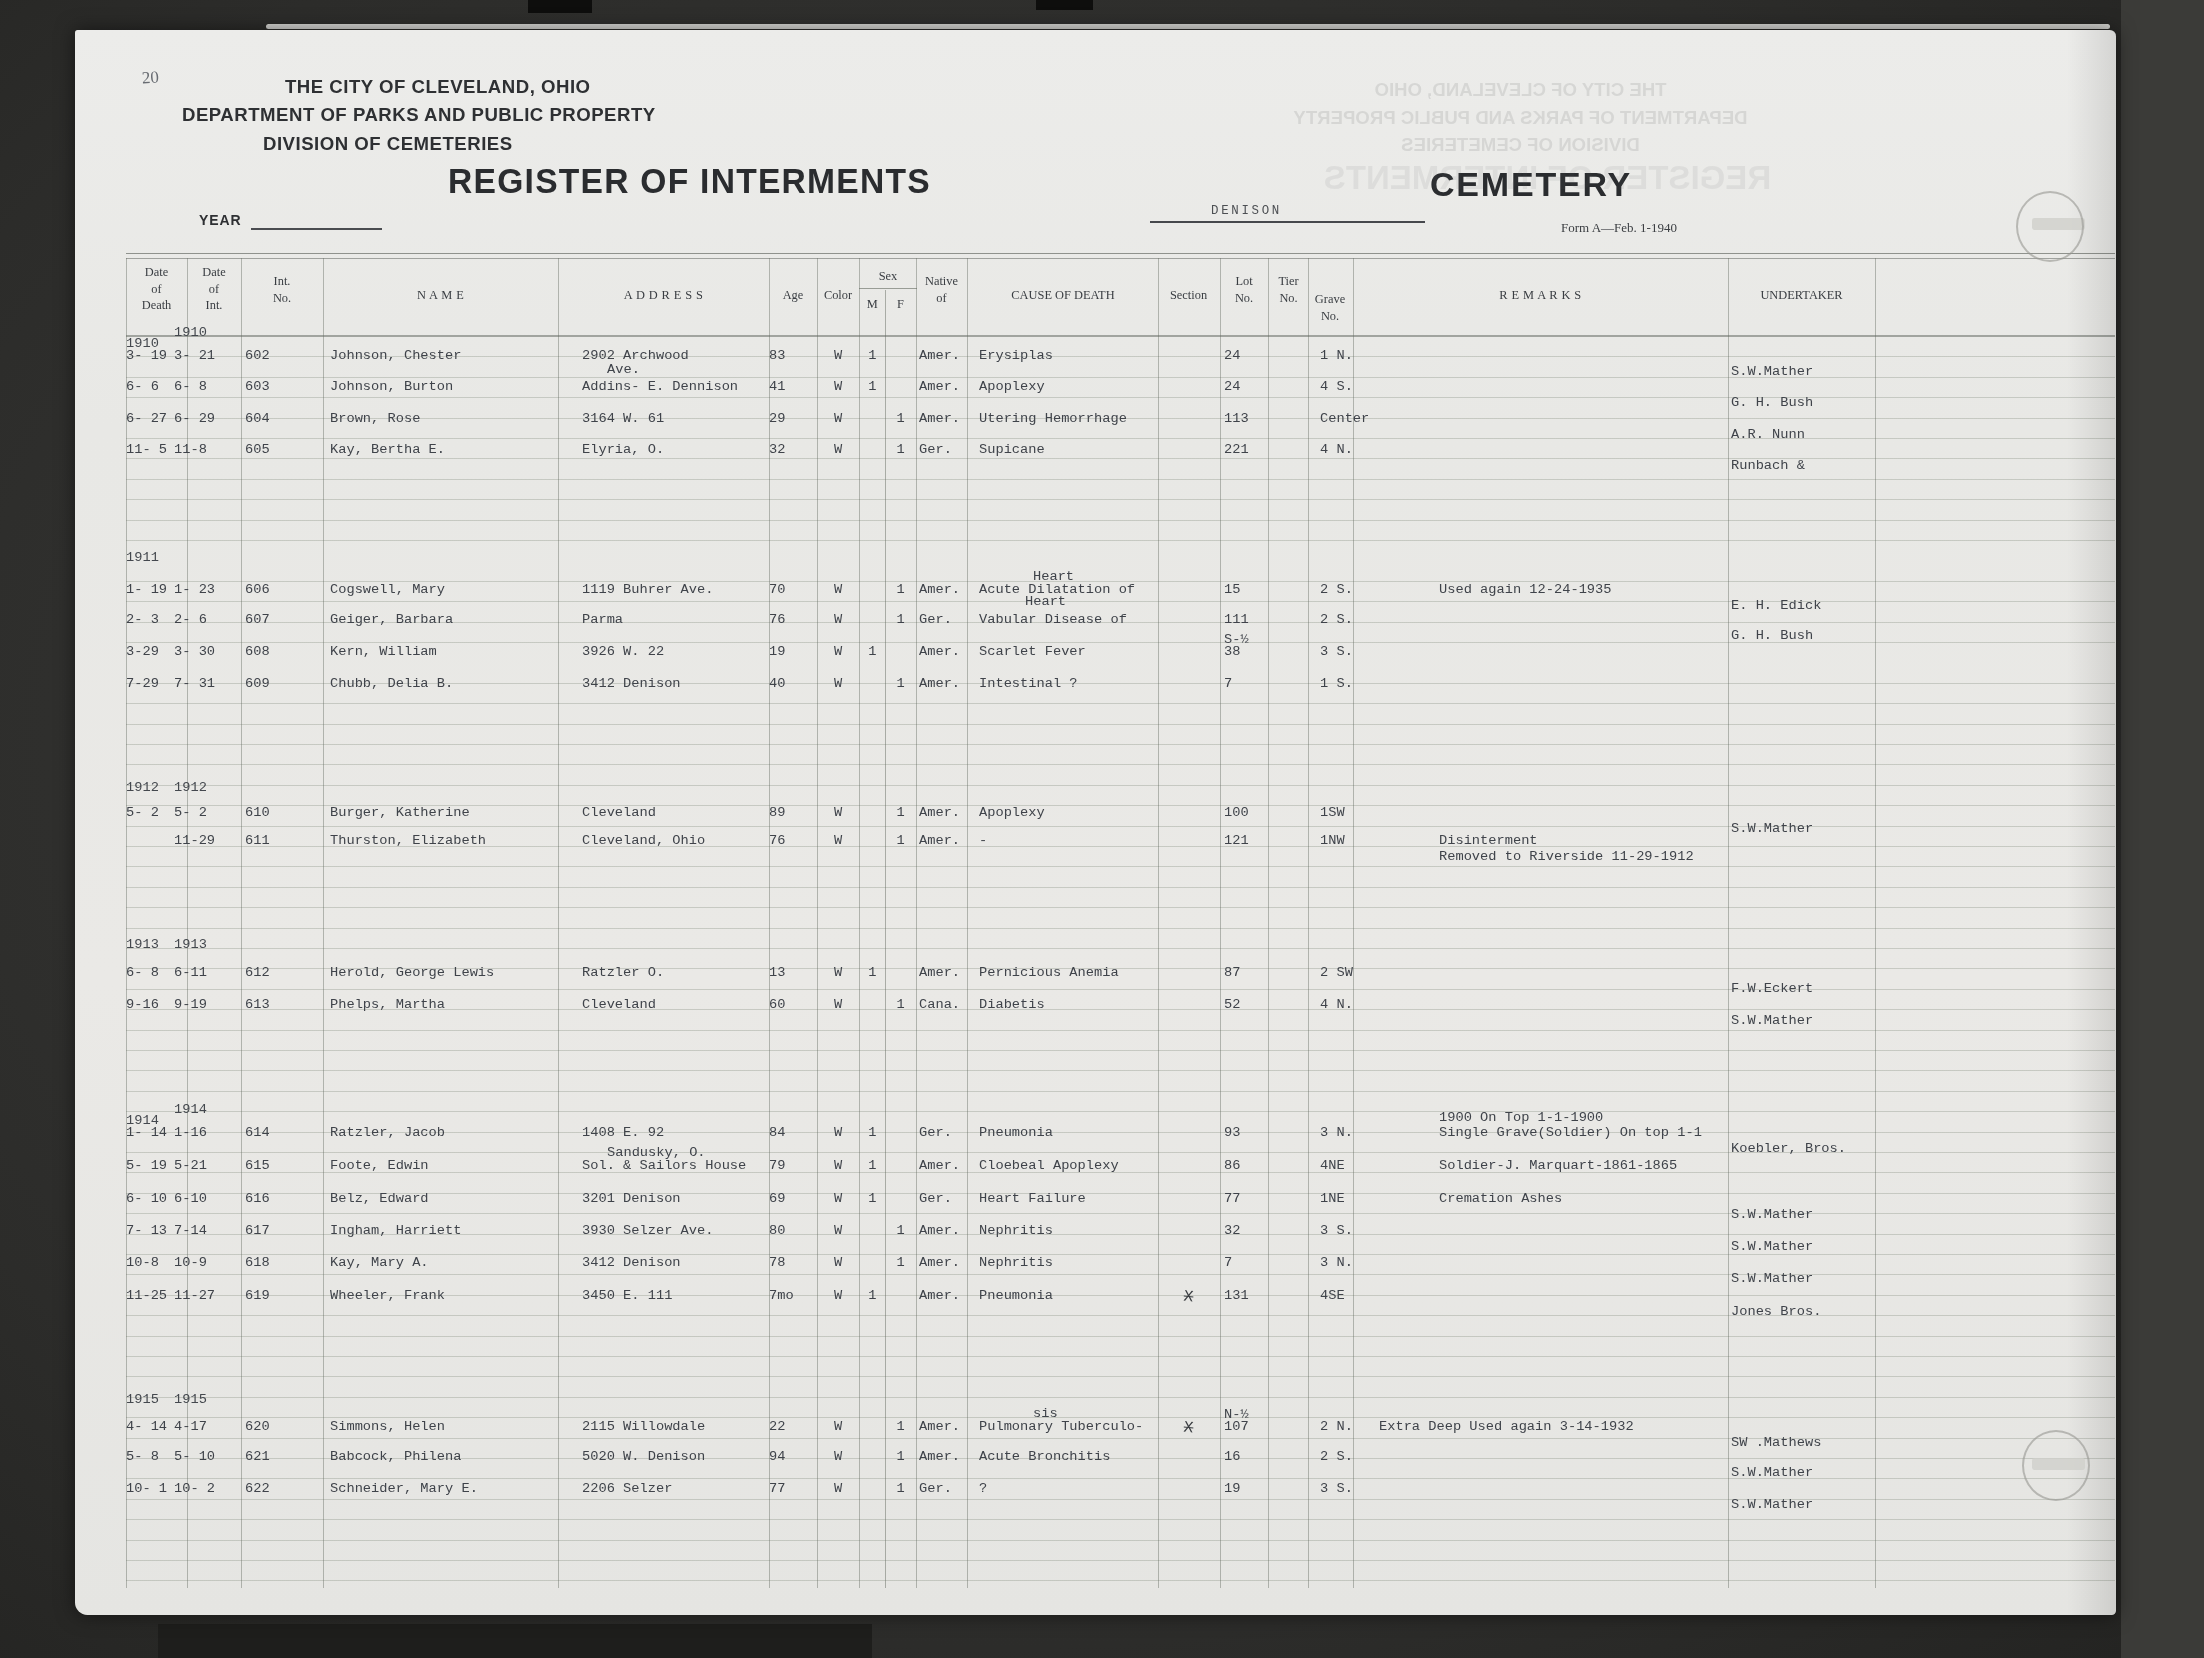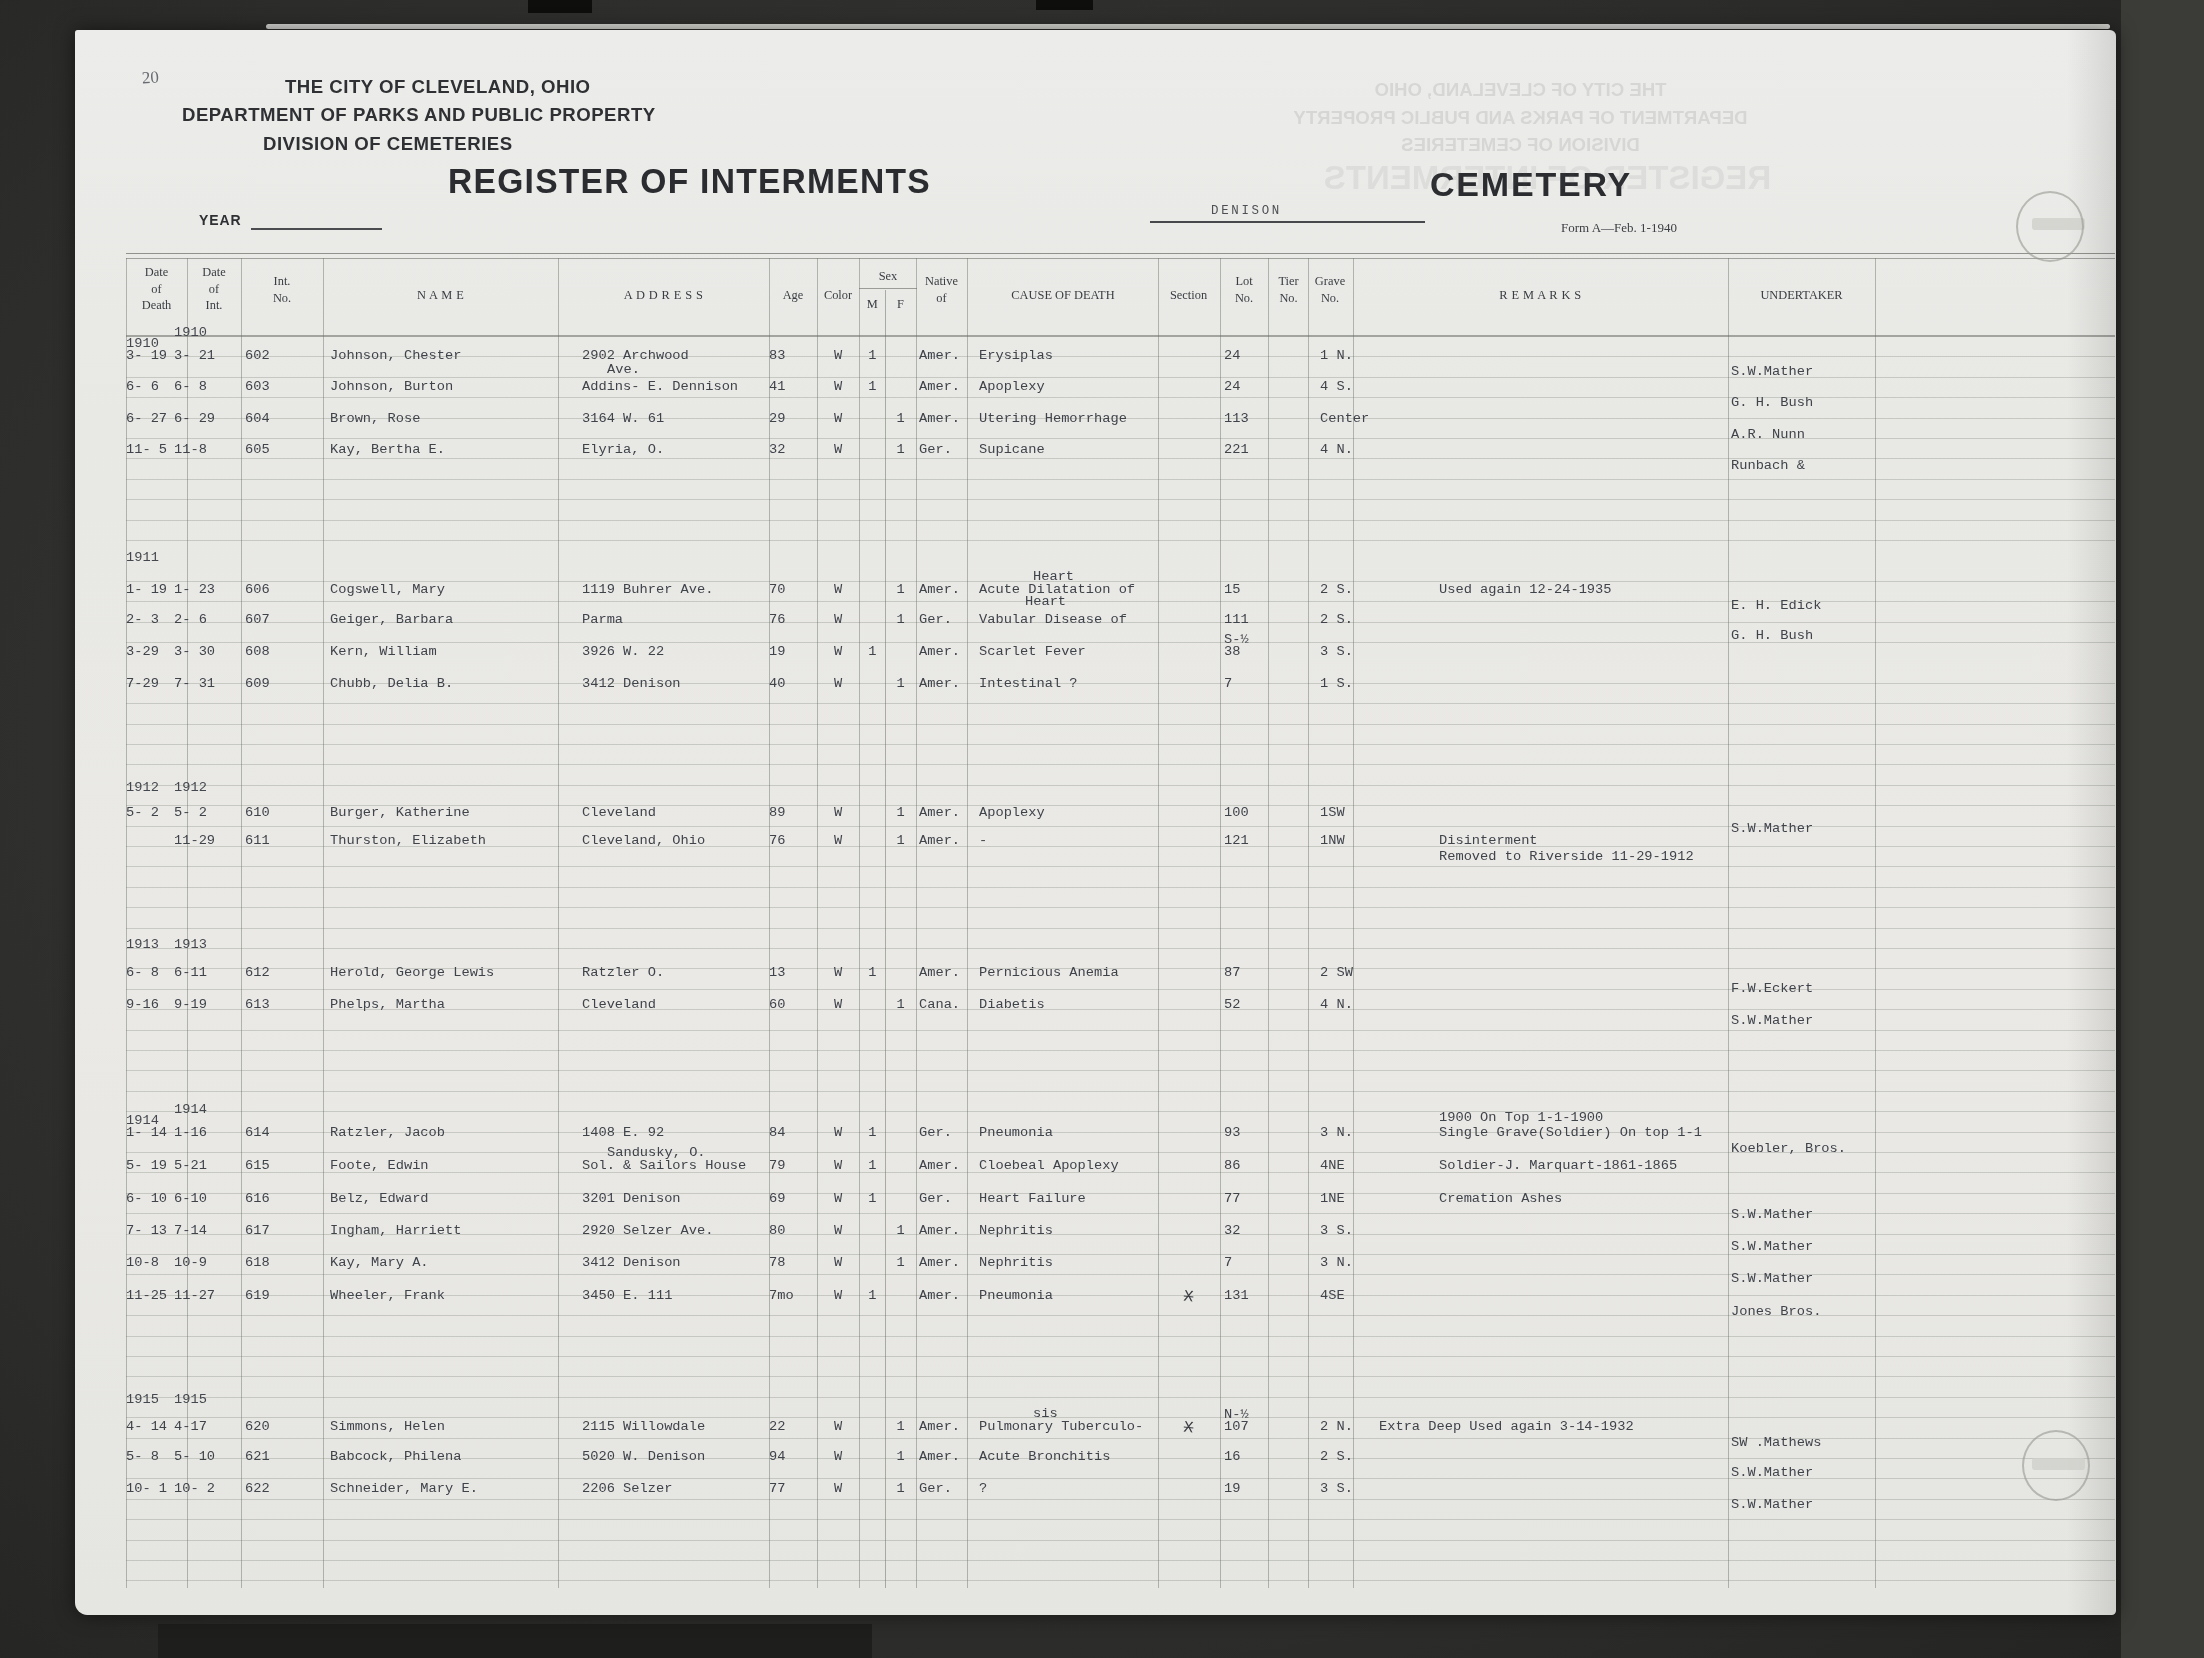--- a/index.html
+++ b/index.html
@@ -62,21 +62,21 @@
   .hag{left:694px;width:48px;top:257px}
   .hco{left:742px;width:42px;top:257px}
   .hsx{left:784px;width:58px;top:238px}
   .hsm{left:784px;width:26.6px;top:266px}
   .hsf{left:810px;width:31px;top:266px}
   .hna{left:841px;width:51px;top:243px}
   .hca{left:892px;width:192px;top:257px}
   .hse{left:1083px;width:61px;top:257px}
   .hlo{left:1145px;width:48px;top:243px}
   .hti{left:1193px;width:41px;top:243px}
-  .hgr{left:1233px;width:44px;top:243px}
+  .hgr{left:1233px;width:44px;top:261px}
   .hre{left:1278px;width:375px;top:257px}
   .hun{left:1653px;width:147px;top:257px}
 
   
   .row{position:absolute;left:0;width:2041px;height:0}
   .c{position:absolute;top:0;white-space:pre;font:13.7px/1.15 "Liberation Mono","DejaVu Sans Mono",monospace;color:#3f434a}
   .dd{left:51px}
   .di{left:99px}
   .no{left:170px}
   .nm{left:255px}
@@ -425,21 +425,21 @@
       <span class="c lo">77</span>
       <span class="c gr">1NE</span>
       <span class="c re">Cremation Ashes</span>
       <span class="c un">S.W.Mather</span>
     </div>
   <div class="row" style="top:1193px">
       <span class="c dd">7- 13</span>
       <span class="c di">7-14</span>
       <span class="c no">617</span>
       <span class="c nm">Ingham, Harriett</span>
-      <span class="c ad">2920 Selzer Ave.</span>
+      <span class="c ad">3930 Selzer Ave.</span>
       <span class="c ag">80</span>
       <span class="c co">W</span>
       <span class="c sf">1</span>
       <span class="c na">Amer.</span>
       <span class="c ca">Nephritis</span>
       <span class="c lo">32</span>
       <span class="c gr">3 S.</span>
       <span class="c un">S.W.Mather</span>
     </div>
   <div class="row" style="top:1225px">

